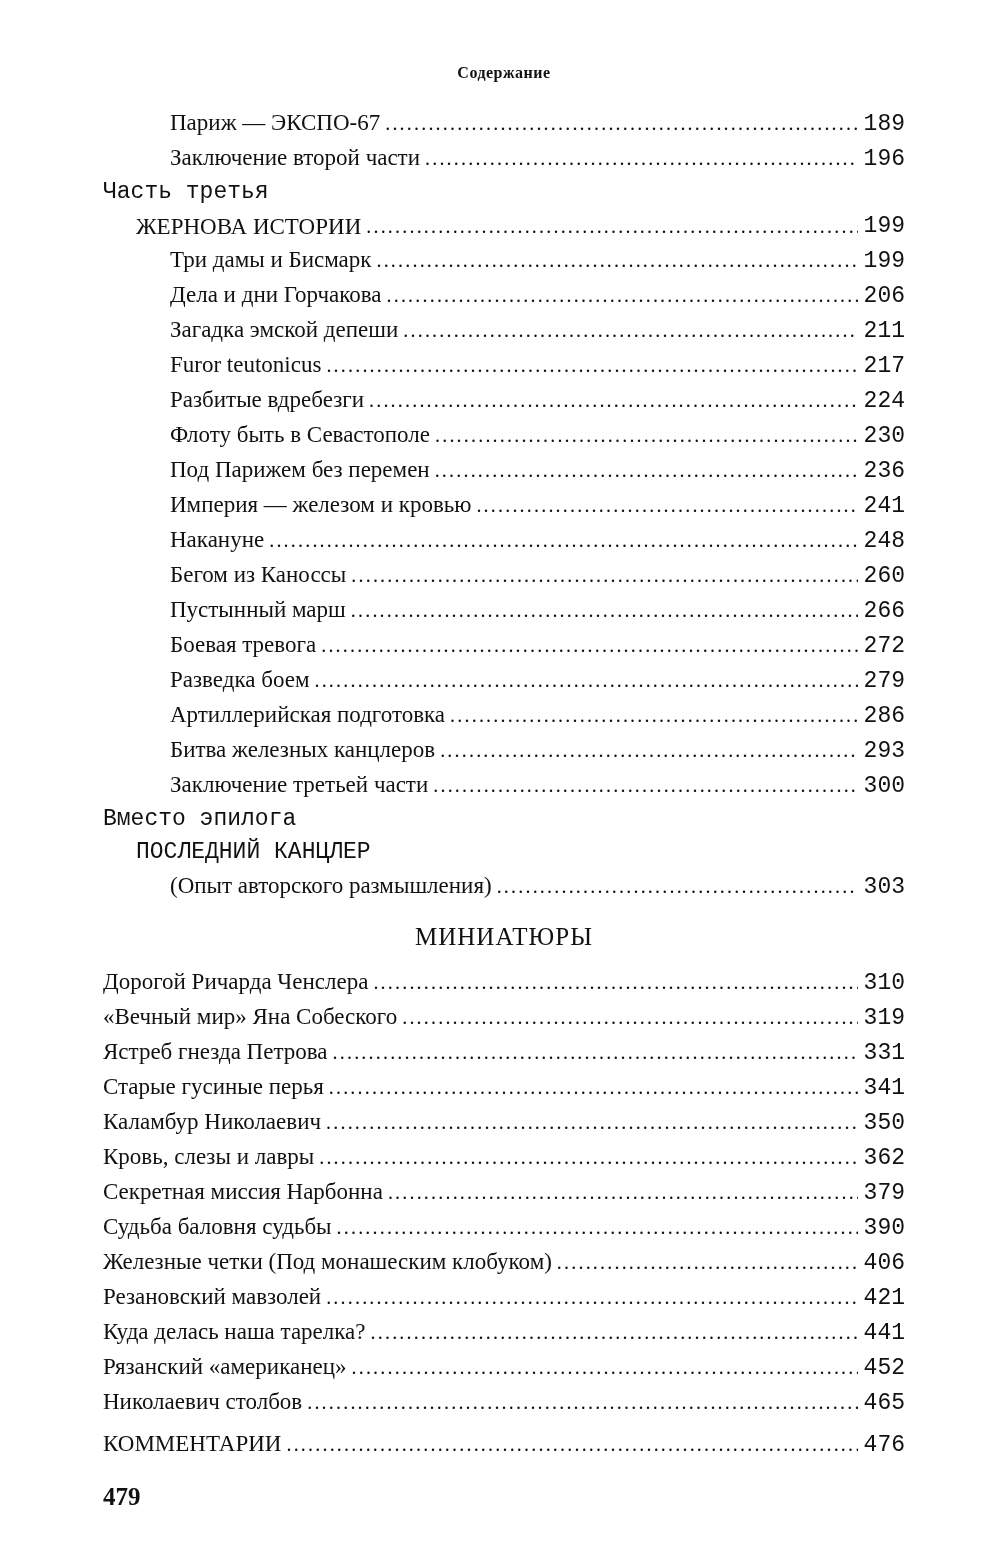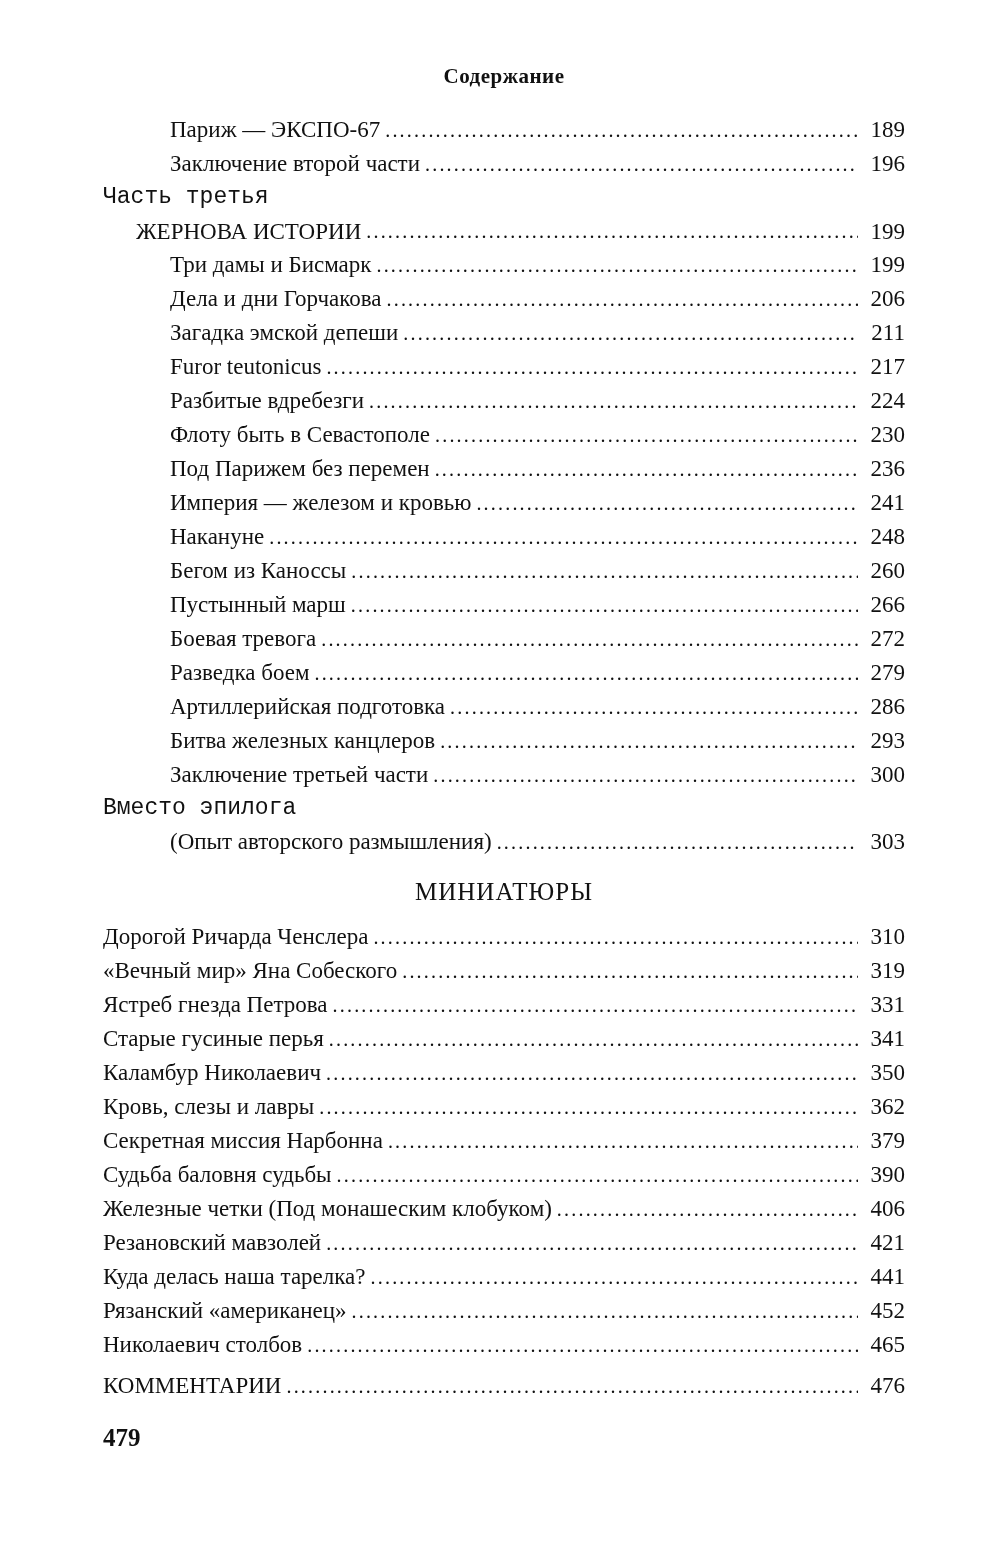--- a/index.html
+++ b/index.html
@@ -10,21 +10,21 @@
     font-family: "Liberation Serif", "DejaVu Serif", serif;
     color: #111111;
     overflow: hidden;
   }
   .page {
     width: 1000px;
     height: 1546px;
     padding: 64px 95px 0 103px;
   }
   .title {
-    font-size: 21px;
+    font-size: 16px;
     font-weight: bold;
     text-align: center;
     margin: 0 0 24px 0;
     letter-spacing: 0.5px;
   }
   .toc { font-size: 23px; }
   .toc-row {
     display: flex;
     align-items: baseline;
     line-height: 33px;
@@ -45,20 +45,21 @@
   }
   .dots::after {
     content: "..........................................................................................................................................................................................................................................";
     font-size: 20px;
     letter-spacing: 2.2px;
   }
   .pagenum {
     flex: 0 0 auto;
     min-width: 44px;
     text-align: right;
+    font-family: Liberation Mono, monospace;
   }
   .section-heading {
     text-align: center;
     font-weight: normal;
     font-size: 25px;
     letter-spacing: 1px;
     line-height: 33px;
     margin: 16px 0 12px 0;
   }
   .footer {
@@ -170,20 +171,24 @@
   </div>
       <div class="toc-row indent-2">
     <span class="label">Заключение третьей части</span>
     <span class="dots"></span>
     <span class="pagenum">300</span>
   </div>
       <div class="toc-row indent-0 no-page">
     <span class="label">Вместо эпилога</span>
 
   </div>
+      <div class="toc-row indent-1 no-page">
+    <span class="label">ПОСЛЕДНИЙ КАНЦЛЕР</span>
+
+  </div>
       <div class="toc-row indent-2">
     <span class="label">(Опыт авторского размышления)</span>
     <span class="dots"></span>
     <span class="pagenum">303</span>
   </div>
       <div class="section-heading">
     <span>МИНИАТЮРЫ</span>
   </div>
       <div class="toc-row indent-0">
     <span class="label">Дорогой Ричарда Ченслера</span>

